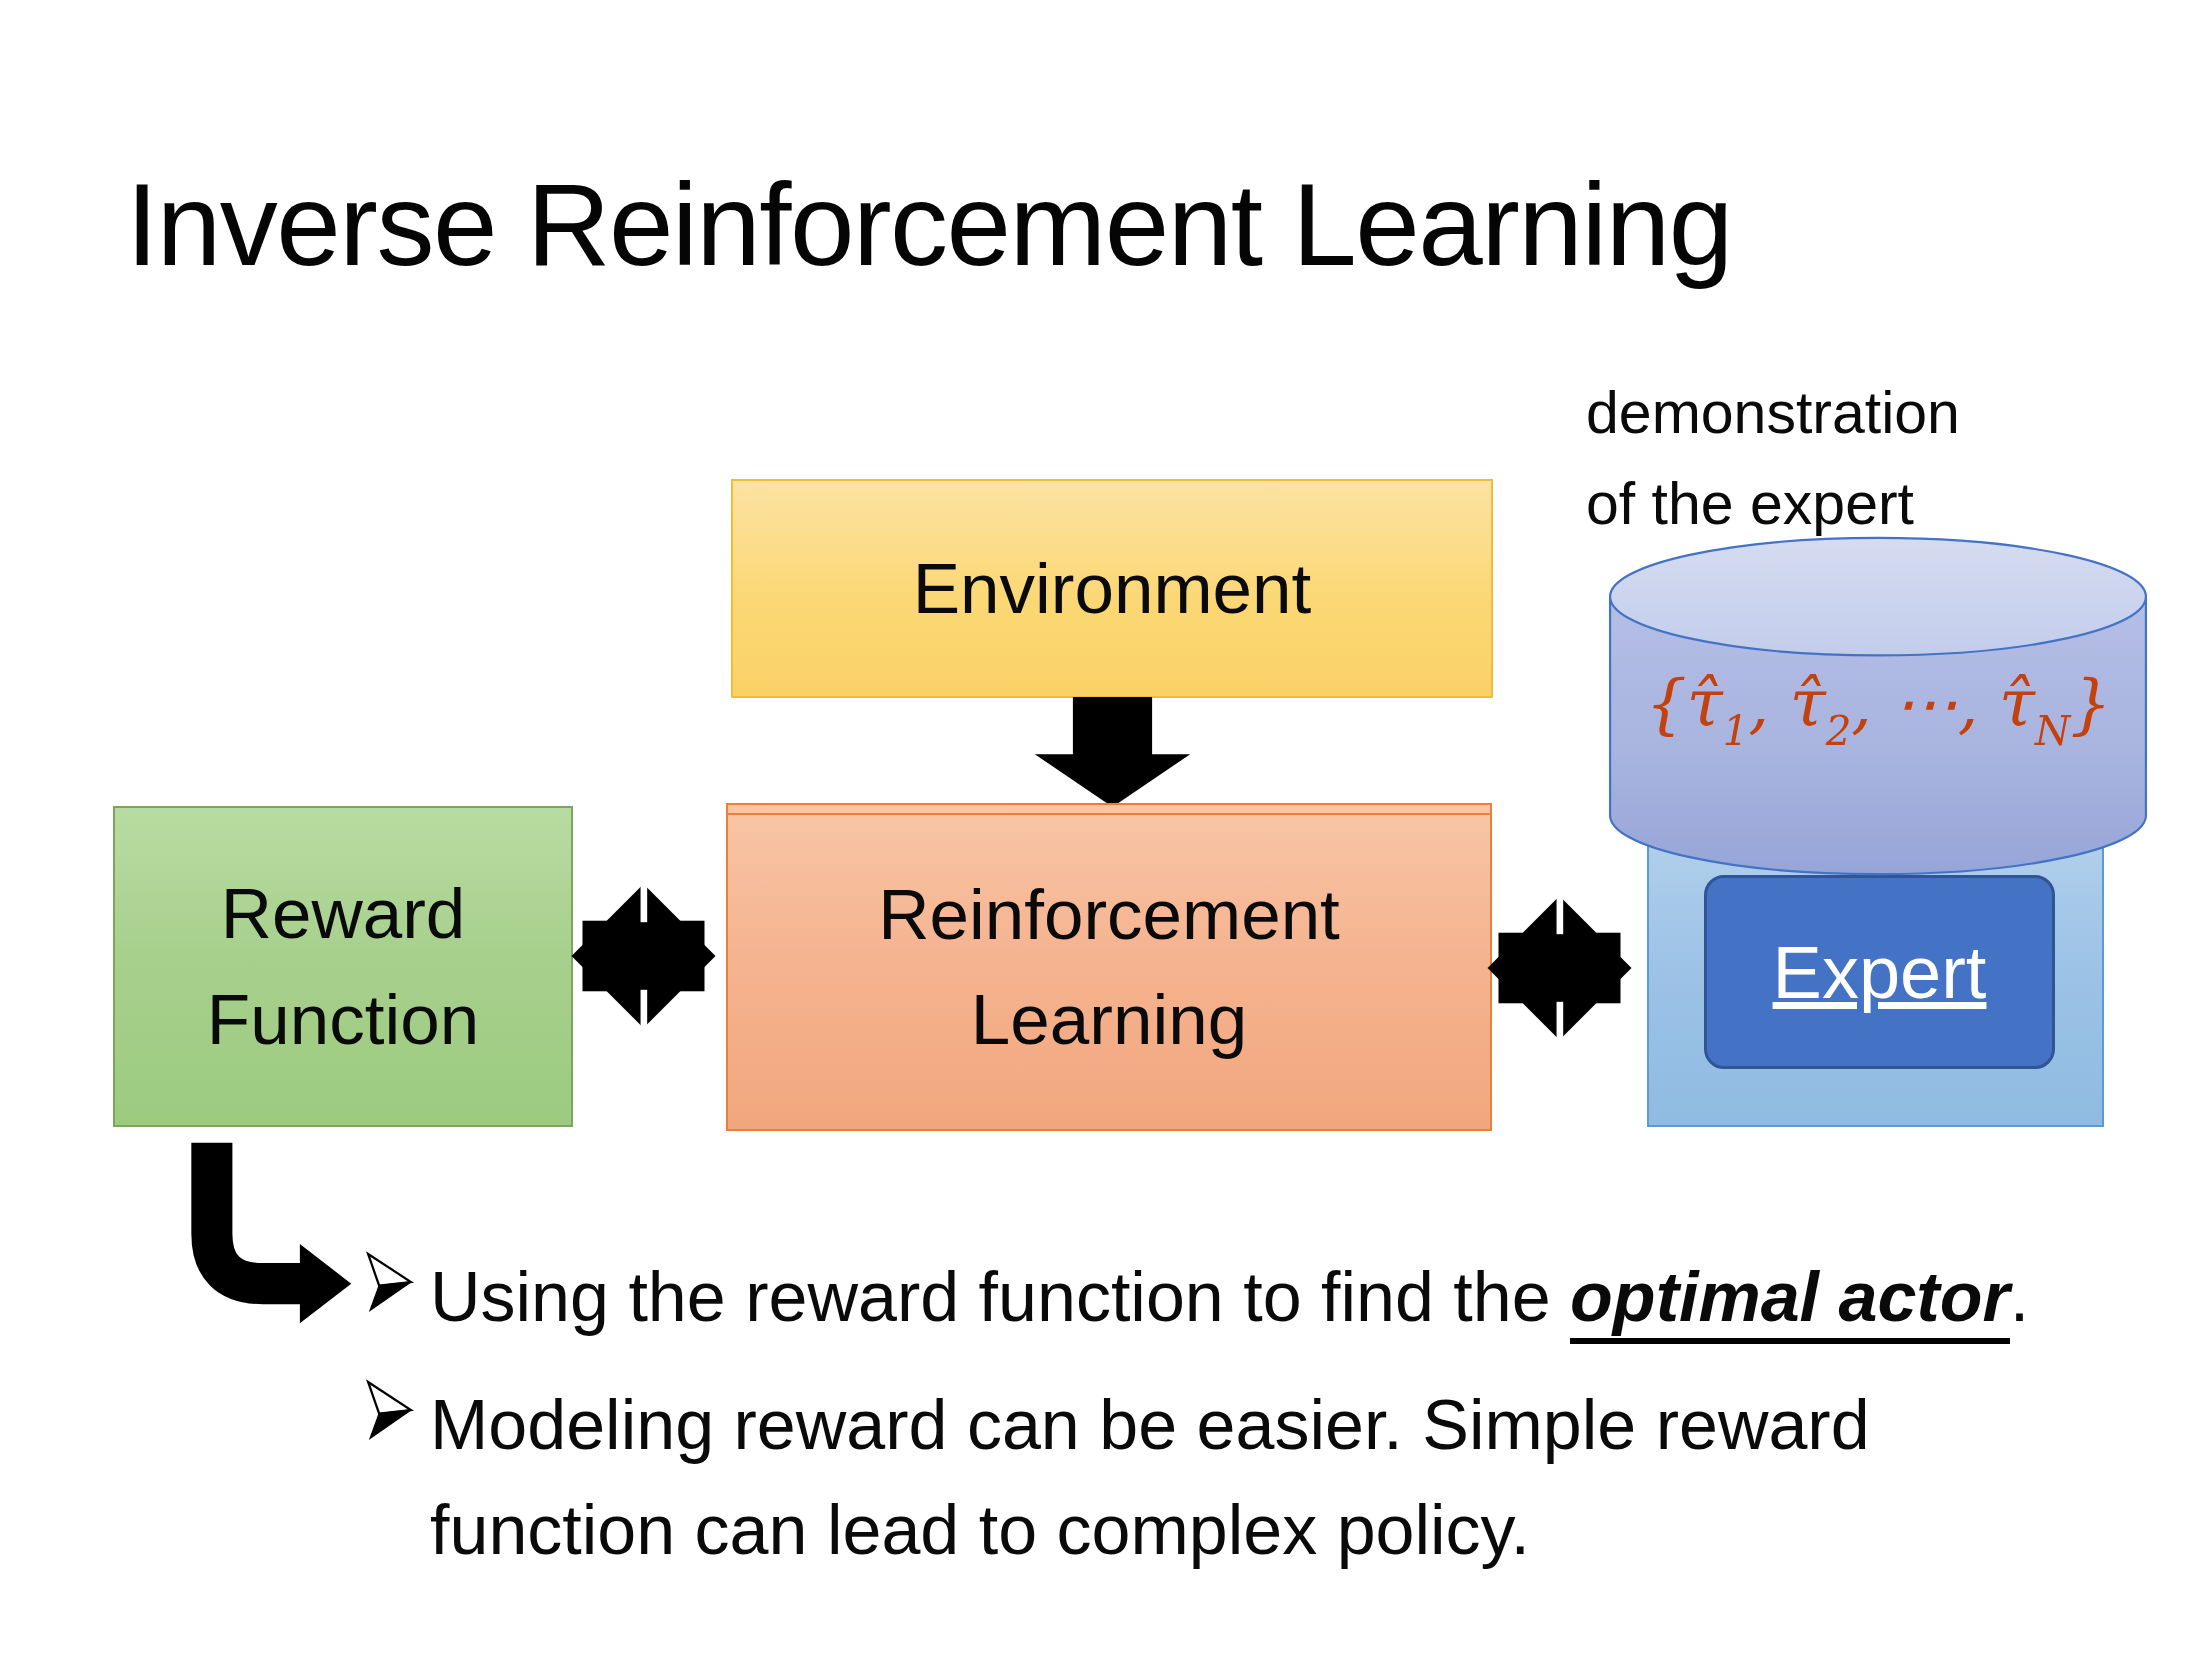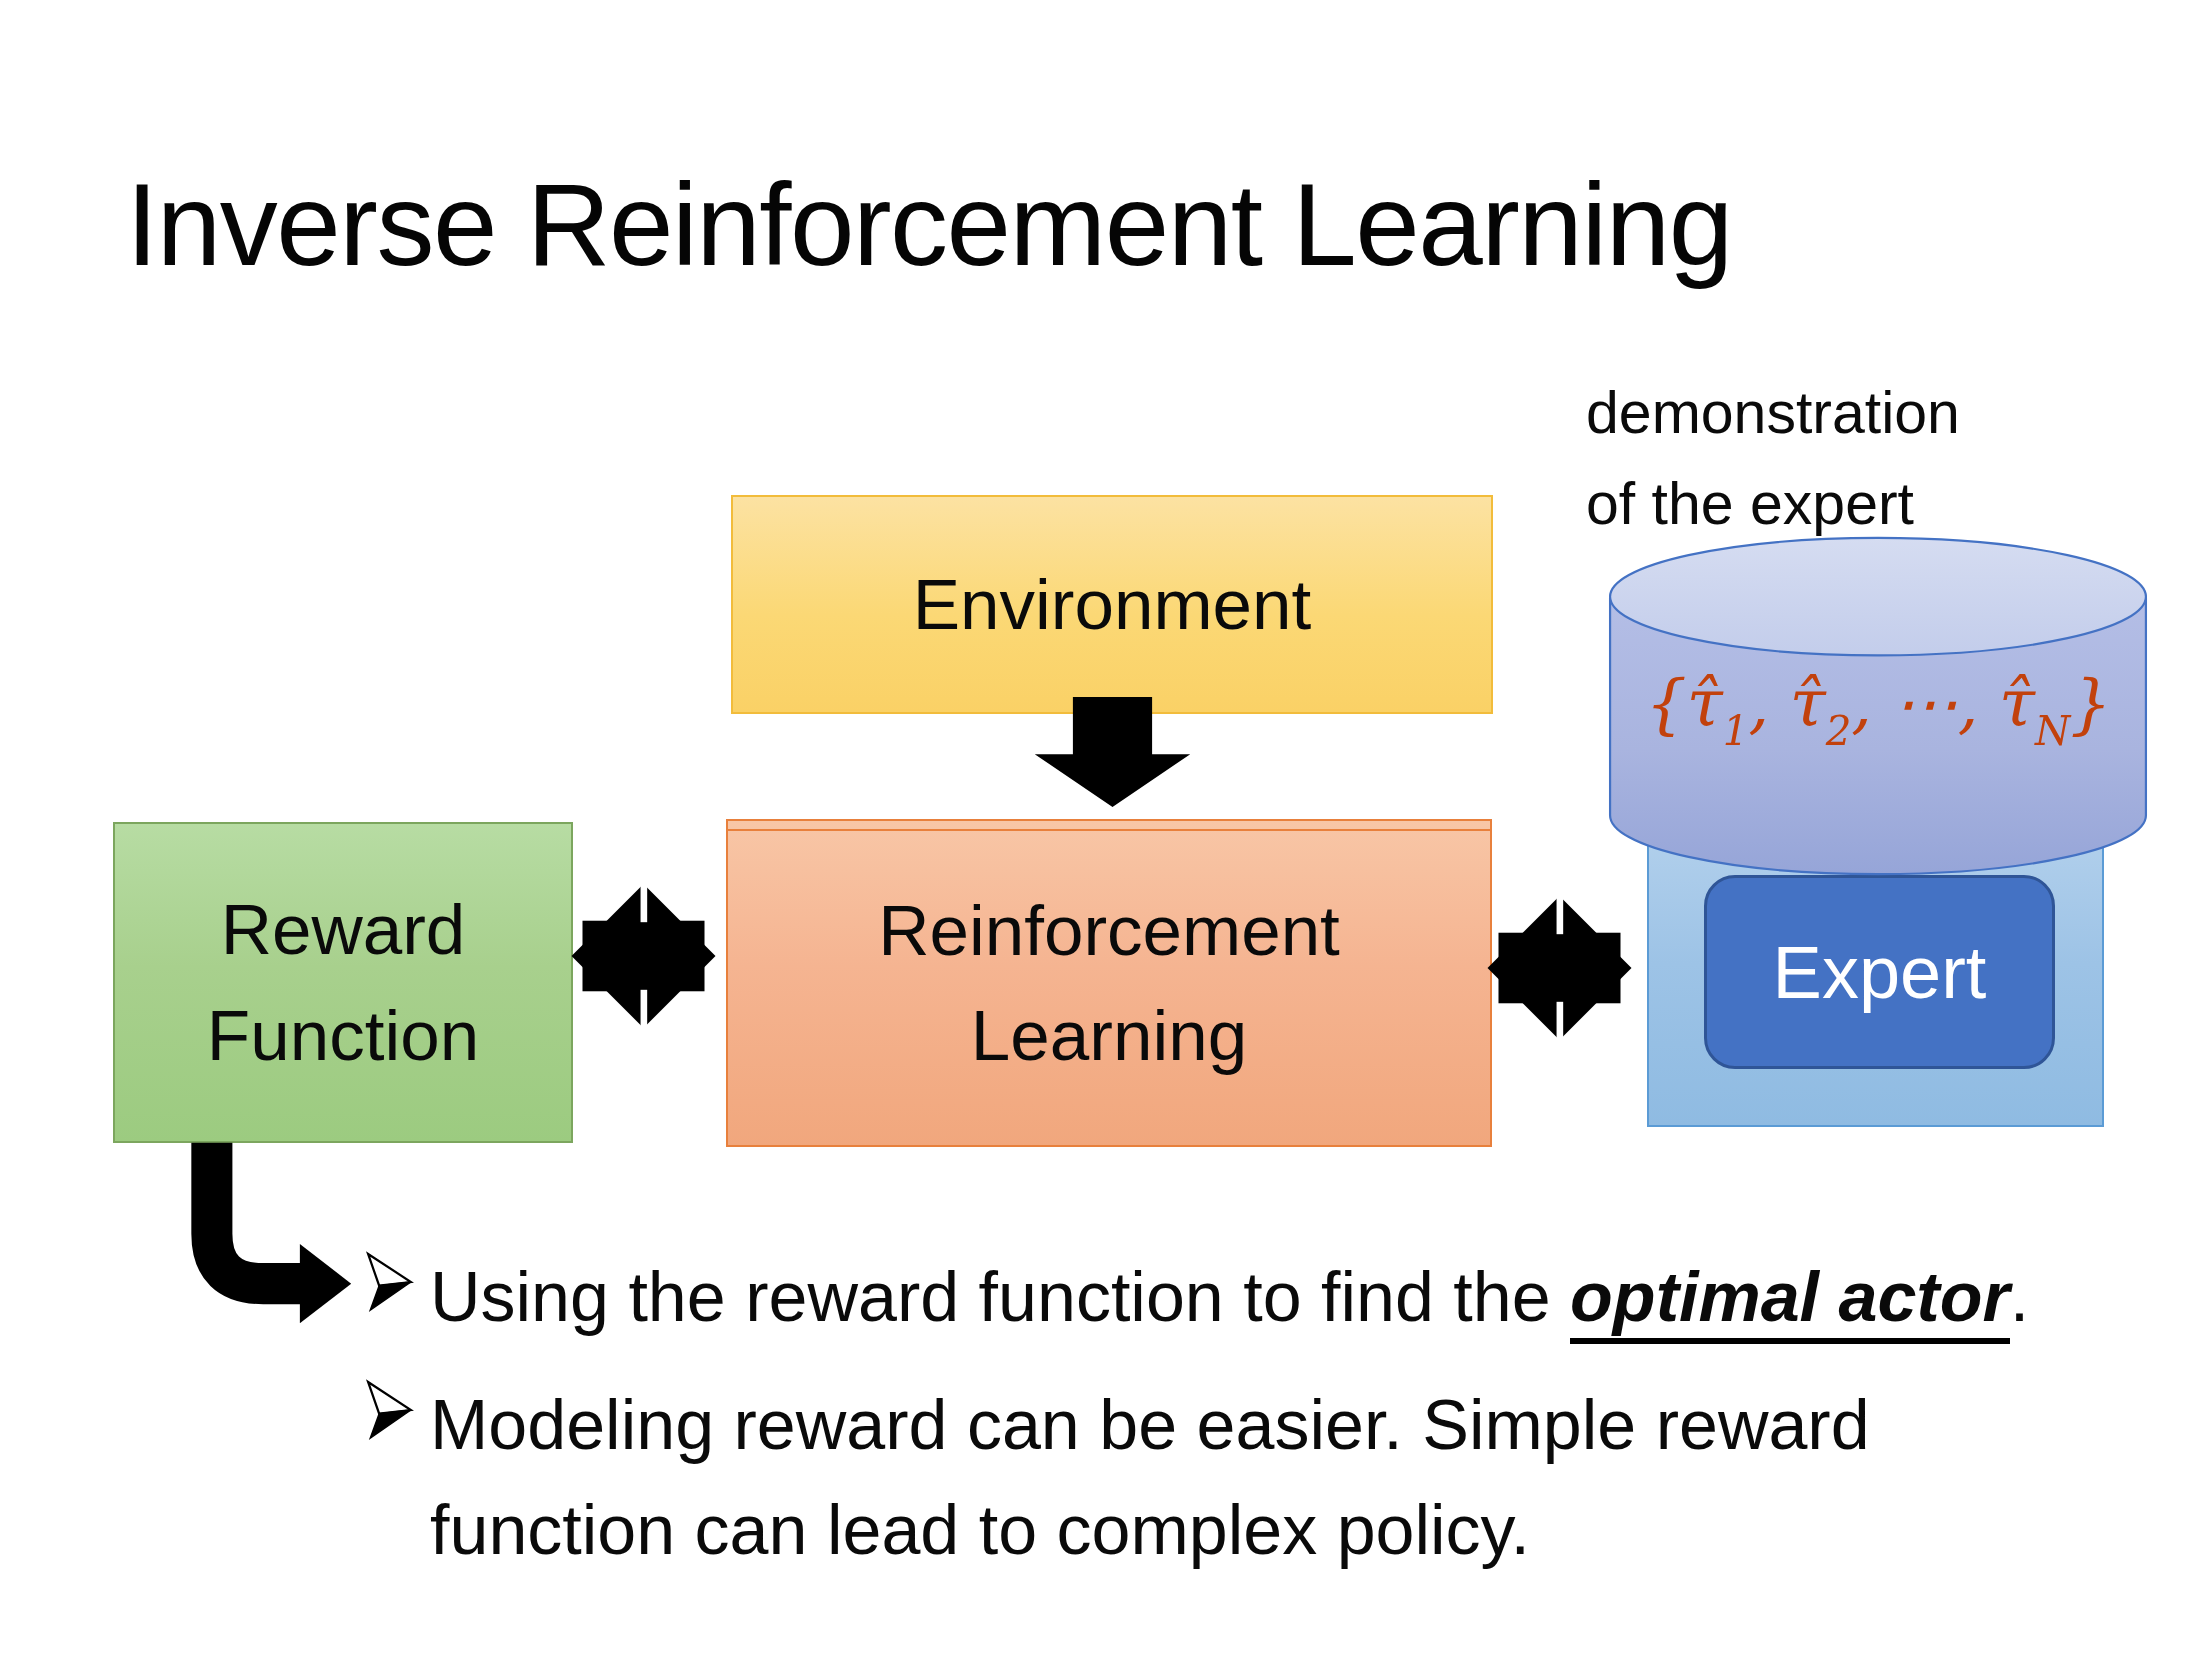--- a/index.html
+++ b/index.html
@@ -18,21 +18,21 @@
     font-size:116px;line-height:1.12;font-weight:400;
     letter-spacing:-1.5px;color:#050505;white-space:nowrap;
   }
 
   .caption{
     left:1586px;top:368px;width:588px;
     font-size:59px;line-height:1.55;text-align:left;color:#0a0a0a;
   }
 
   .box{display:flex;flex-direction:column;align-items:center;justify-content:center;
-       text-align:center;font-size:71px;line-height:1.48;color:#0a0a0a;box-sizing:border-box;margin-top:16px;}
+       text-align:center;font-size:71px;line-height:1.48;color:#0a0a0a;box-sizing:border-box;}
 
   .env-box{
     left:731px;top:479px;width:762px;height:219px;
     background:linear-gradient(180deg,#fce2a2 0%,#fbd875 55%,#fad166 100%);
     border:2.9px solid #f2bc3b;
   }
 
   .rl-box{
     left:726px;top:803px;width:766px;height:328px;
     background:linear-gradient(180deg,#f8c6a6 0%,#f5b491 45%,#f1a77d 100%);
@@ -46,23 +46,23 @@
     border:2.2px solid #7ca65e;
   }
 
   .expert-panel{
     left:1647px;top:829px;width:453px;height:294px;
     background:linear-gradient(180deg,#b2d0ec 0%,#9dc3e6 45%,#8fbbe2 100%);
     border:2.2px solid #5b9bd5;
   }
   .expert-btn{
     left:1704px;top:875px;width:345px;height:188px;
-    background:#4472c4;border:3.7px solid #2f5597;border-radius:31px;
+    background:#4472c4;border:3.7px solid #2f5597;border-radius:20px;
     display:flex;align-items:center;justify-content:center;
-    font-size:74px;color:#ffffff;
+    font-size:74px;color:#ffffff;text-decoration:underline;
   }
 
   .formula{
     left:1625px;top:666px;width:507px;
     text-align:center;
     font-family:"DejaVu Serif", serif;
     font-style:italic;
     font-size:65px;color:#c2410c;
     z-index:6;
   }

